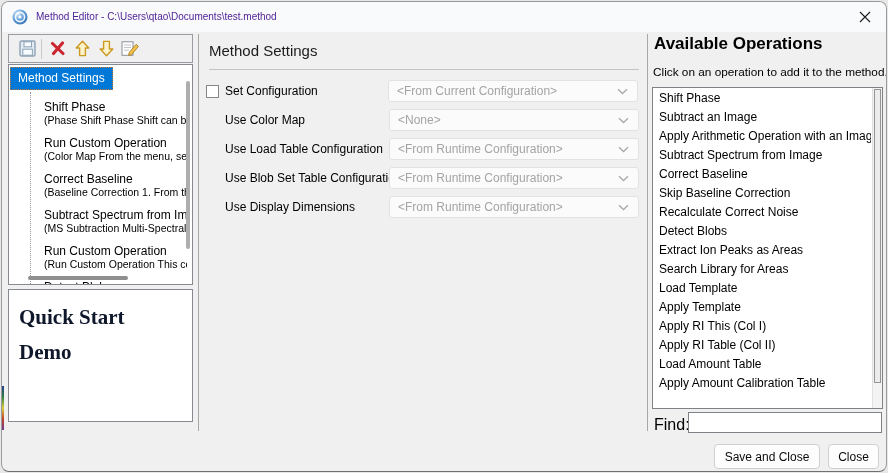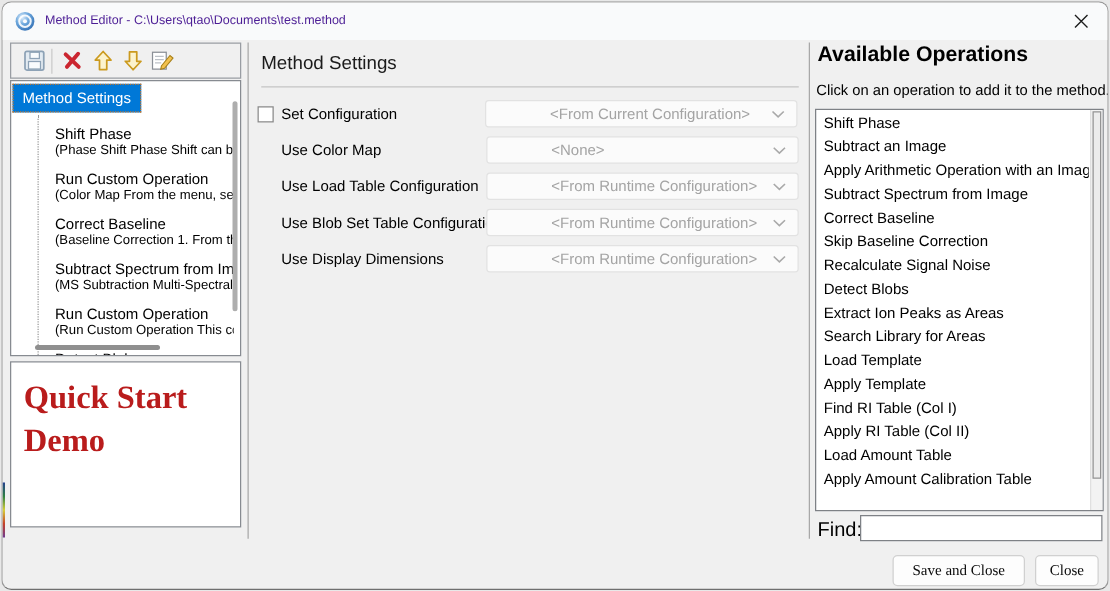--- a/index.html
+++ b/index.html
@@ -28,49 +28,49 @@
   .tree-items { position:absolute; left:0; top:30px; width:178px; }
   .tree-item { position:relative; margin:5px 0 9px 35px; white-space:nowrap; overflow:hidden; }
   .tree-item::before { content:""; position:absolute; left:-14px; top:6px; width:12px; border-top:1px dotted #9a9a9a; }
   .tree-item-title { font-size:12px; color:#000; line-height:14px; }
   .tree-item-desc { font-size:10.5px; color:#000; line-height:13px; }
   .tree-vscroll { position:absolute; right:2px; top:16px; width:4px; height:168px; background:#aeaeae; border-radius:2px; }
   .tree-hscroll { position:absolute; left:19px; bottom:4px; width:100px; height:4px; background:#8f8f8f; border-radius:2px; }
   
   .quick-panel { position:absolute; left:6px; top:287px; width:185px; height:133px; background:#fff;
     border:1px solid #878b91; padding:10px 10px; }
-  .quick-text { font-family:"Liberation Serif", serif; font-weight:bold; font-size:26px; line-height:35px; color:#b91c1c; }
+  .quick-text { font-family:"Liberation Serif", serif; font-weight:bold; font-size:21px; line-height:35px; color:#0f172a; }
   
   .vdiv { position:absolute; top:32px; width:1px; height:397px; background:#a8a8a8; }
   
   .form-header { position:absolute; left:207px; top:40px; font-size:15px; color:#1b1b1b; }
   .form-rule { position:absolute; left:207px; top:67px; width:430px; height:1px; background:#c3c3c3; }
   .form-rows { position:absolute; left:204px; top:78px; width:434px; }
   .form-row { display:flex; align-items:center; height:22px; margin-bottom:7px; }
   .checkbox { width:13px; height:13px; background:#fff; border:1px solid #878787; margin-right:6px; flex:none; }
   .row-indent { width:19px; flex:none; }
   .form-label { font-size:12px; color:#000; width:164px; flex:none; white-space:nowrap; overflow:hidden; }
   .combo { width:250px; height:22px; background:#fbfbfb; border:1px solid #e2e2e2; border-radius:3px;
     display:flex; align-items:center; justify-content:space-between; padding:0 9px 0 8px; }
-  .combo-value { font-size:12px; color:#a4a4a4; white-space:nowrap; overflow:hidden;margin-left:43px; }
+  .combo-value { font-size:12px; color:#a4a4a4; white-space:nowrap; overflow:hidden; }
   
   .ops-header { position:absolute; left:652px; top:32px; font-size:17px; font-weight:bold; color:#000; }
   .ops-caption { position:absolute; left:651px; top:63px; font-size:11.8px; color:#000; white-space:nowrap; }
   .ops-list { position:absolute; left:650px; top:85px; width:231px; height:322px; background:#fff;
     border:1px solid #7e8186; overflow:hidden; }
   .ops-items { position:absolute; left:0; top:1px; right:11px; }
   .op-item { font-size:12px; color:#000; line-height:19px; padding-left:6px; white-space:nowrap; overflow:hidden; }
   .ops-scroll { position:absolute; right:0; top:0; bottom:0; width:10px; background:#f3f3f3; border-left:1px solid #e0e0e0; }
   .ops-thumb { position:absolute; left:1px; right:1px; top:1px; height:92%; background:#ececec; border:1px solid #949494; }
   .find-label { position:absolute; left:652px; top:414px; font-size:16px; color:#000; }
   .find-input { position:absolute; left:686px; top:410px; width:194px; height:21px; background:#fff;
     border:1px solid #7e8186; font-size:12px; padding:0 4px; font-family:"Liberation Sans", sans-serif; }
   
   .btn { position:absolute; top:442px; height:25px; background:#fdfdfd; border:1px solid #d0d0d0; border-radius:4px;
-    font-size:12px; color:#0a0a0a; display:flex; align-items:center; justify-content:center;font-family:Liberation Serif, serif; }
+    font-size:12px; color:#0a0a0a; display:flex; align-items:center; justify-content:center; }
   .btn-save { left:712px; width:106px; }
   .btn-close { left:826px; width:51px; }
   
   .bg-sliver { position:absolute; left:0; top:384px; width:2px; height:44px;
     background:linear-gradient(#24408e, #2e7f41, #d6cf38, #c64128, #6e3b90); }
 </style>
 </head>
 <body>
 
 <div class="window">
@@ -240,27 +240,27 @@
   <div class="ops-caption">Click on an operation to add it to the method.</div>
 
   <div class="ops-list">
     <div class="ops-items">
       <div class="op-item">Shift Phase</div>
       <div class="op-item">Subtract an Image</div>
       <div class="op-item">Apply Arithmetic Operation with an Image</div>
       <div class="op-item">Subtract Spectrum from Image</div>
       <div class="op-item">Correct Baseline</div>
       <div class="op-item">Skip Baseline Correction</div>
-      <div class="op-item">Recalculate Signal Noise</div>
+      <div class="op-item">Recalculate Correct Noise</div>
       <div class="op-item">Detect Blobs</div>
       <div class="op-item">Extract Ion Peaks as Areas</div>
       <div class="op-item">Search Library for Areas</div>
       <div class="op-item">Load Template</div>
       <div class="op-item">Apply Template</div>
-      <div class="op-item">Find RI Table (Col I)</div>
+      <div class="op-item">Apply RI This (Col I)</div>
       <div class="op-item">Apply RI Table (Col II)</div>
       <div class="op-item">Load Amount Table</div>
       <div class="op-item">Apply Amount Calibration Table</div>
     </div>
     <div class="ops-scroll">
       <div class="ops-thumb"></div>
     </div>
   </div>
 
   <span class="find-label">Find:</span>

